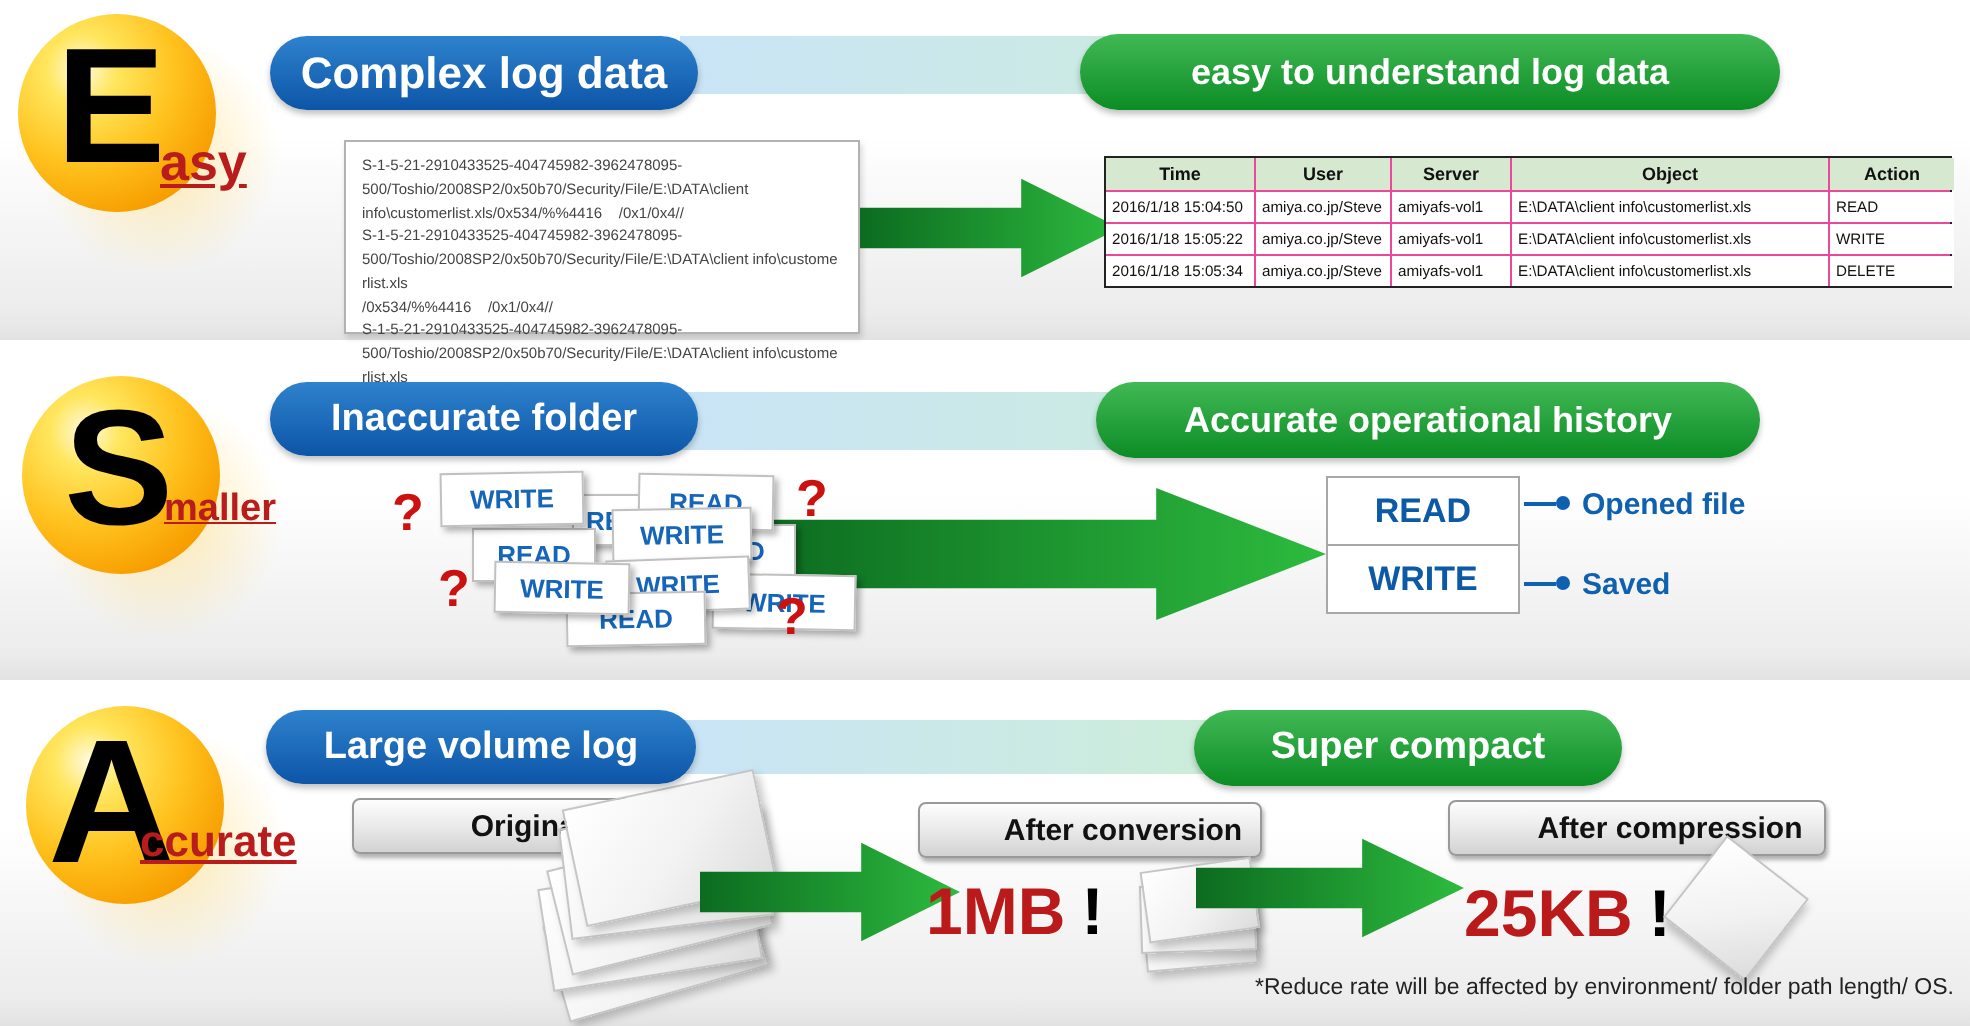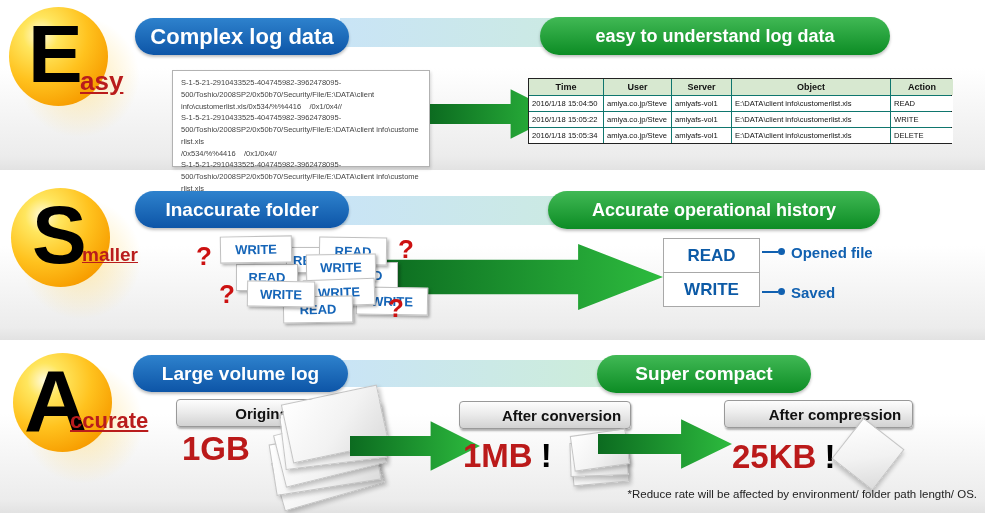--- a/index.html
+++ b/index.html
@@ -28,22 +28,22 @@
   
   .arrow{position:absolute;background:linear-gradient(90deg,#0c6b20 0%,#2dbb3e 100%);
          clip-path:polygon(0 32%,62% 32%,62% 6%,100% 50%,62% 94%,62% 68%,0 68%);}
   #arrow2{clip-path:polygon(0 24%,70% 24%,70% 0,100% 50%,70% 100%,70% 76%,0 76%);z-index:1;}
 
   
   .log-box{position:absolute;left:172px;top:70px;width:258px;height:97px;background:#fff;
            border:1px solid #b2b2b2;box-shadow:1px 2px 3px rgba(0,0,0,.15);
            padding:6px 8px;box-sizing:border-box;color:#444;font-size:7.5px;line-height:1.57;}
   .log-line{white-space:pre-wrap;word-break:break-all;}
-  .log-table{position:absolute;left:528px;top:78px;width:422px;border:1px solid #222;
-             display:grid;grid-template-columns:74px 67px 59px 158px 62px;background:#0f766e;grid-gap:1px;}
+  .log-table{position:absolute;left:552px;top:78px;width:422px;border:1px solid #222;
+             display:grid;grid-template-columns:74px 67px 59px 158px 62px;background:#ec4899;grid-gap:1px;}
   .lt-cell{background:#fff;font-size:7.6px;color:#111;display:flex;align-items:center;
            padding:0 3px;height:15px;overflow:hidden;white-space:nowrap;}
   .lt-head{background:#d7e8d0;font-size:9px;font-weight:bold;justify-content:center;height:16px;}
 
   
   .card{position:absolute;background:#fff;border:1px solid #c0c0c0;box-shadow:2px 2px 3px rgba(0,0,0,.3);
         display:flex;align-items:center;justify-content:center;overflow:hidden;
         color:#1565b8;font-weight:bold;font-size:13px;white-space:nowrap;}
   .c1{left:220px;top:236px;width:70px;height:25px;z-index:6;transform:rotate(-1deg);}
   .c2{left:319px;top:237px;width:66px;height:26px;z-index:4;transform:rotate(1deg);}
@@ -175,23 +175,20 @@
   <div class="glow" style="left:22px;top:362px;"></div>
   <div class="badge" style="left:13px;top:353px;"></div>
   <div class="badge-letter" style="left:24px;top:357px;font-size:88px;">A</div>
   <div class="badge-suffix" style="left:70px;top:410px;font-size:22px;">ccurate</div>
 
   <div class="band" style="left:340px;top:360px;width:300px;height:27px;"></div>
   <div class="pill pill-blue" style="left:133px;top:355px;width:215px;height:37px;font-size:19px;">Large volume log</div>
   <div class="pill pill-green" style="left:597px;top:355px;width:214px;height:38px;font-size:19px;">Super compact</div>
 
   <div class="gray-btn" style="left:176px;top:399px;width:134px;height:26px;">Original log</div>
-  <div class="size-label" style="left:182px;top:430px;">
-    <span>1GB</span><span class="exclaim"></span>
-  </div>
 
   <div>
     <div class="sheet" style="left:276px;top:448px;width:102px;height:48px;transform:rotate(-16deg);"></div>
     <div class="sheet" style="left:272px;top:436px;width:104px;height:50px;transform:rotate(-9deg);"></div>
     <div class="sheet" style="left:278px;top:422px;width:102px;height:52px;transform:rotate(-14deg);"></div>
     <div class="sheet" style="left:282px;top:408px;width:100px;height:54px;transform:rotate(-7deg);"></div>
     <div class="sheet" style="left:286px;top:394px;width:96px;height:58px;transform:rotate(-12deg);"></div>
   </div>
 
   <div class="arrow" id="arrow3a" style="left:350px;top:418px;width:130px;height:56px;"></div>

